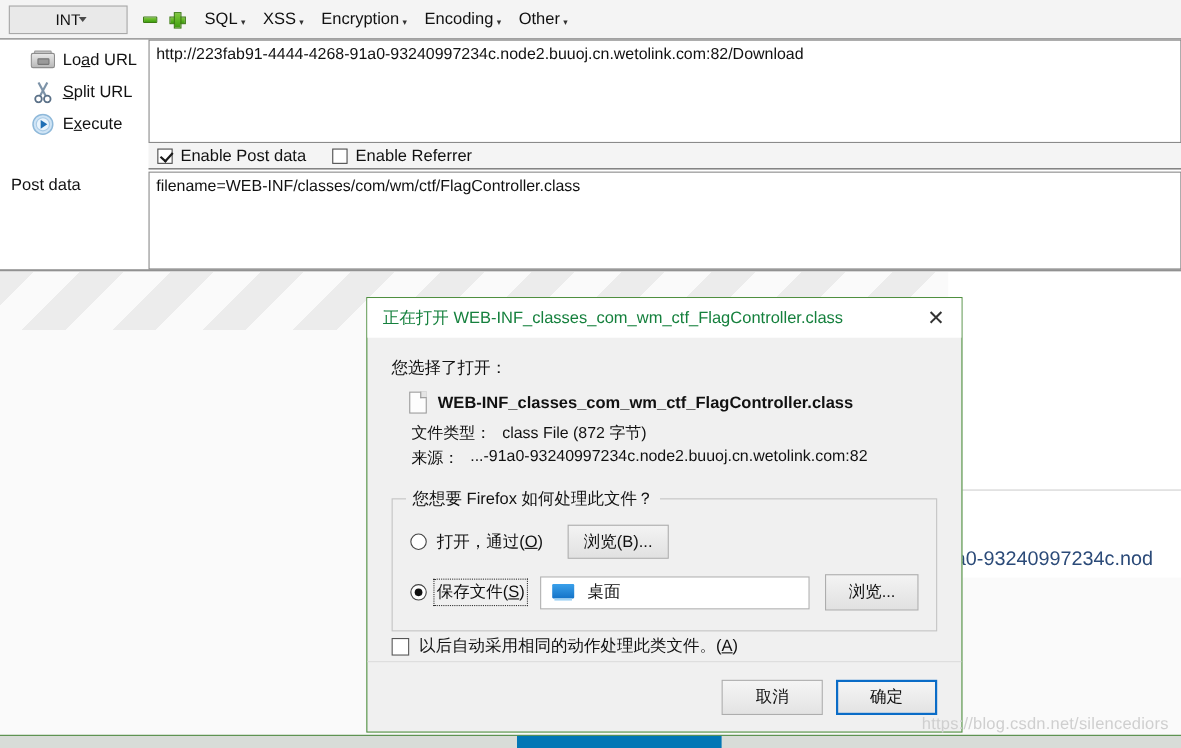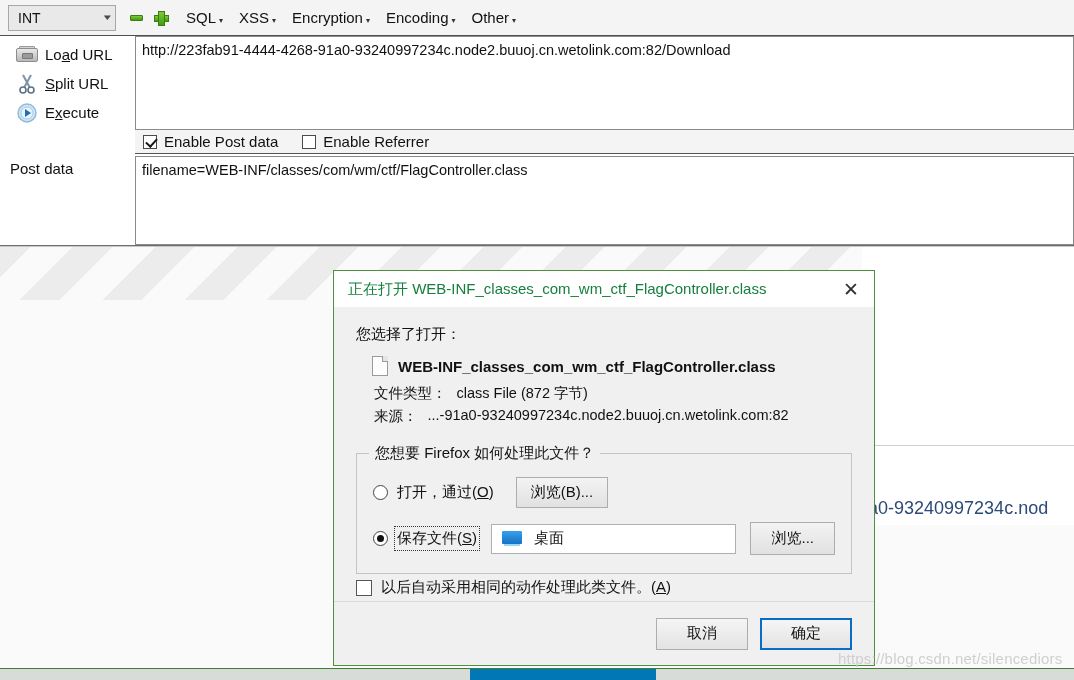--- a/index.html
+++ b/index.html
@@ -21,21 +21,21 @@
     position: absolute; left: 0; top: 0; width: 1074px; height: 36px;
     background: #f4f4f4;
     border-bottom: 1px solid #4f4f4f;
     display: flex; align-items: center;
   }
   .hb-select {
     margin-left: 8px;
     width: 108px; height: 26px;
     background: #e9e9e9;
     border: 1px solid #a8a8a8;
-    display: flex; align-items: center; justify-content: space-between;
+    display: flex; align-items: center; justify-content: center;
     padding: 0 5px 0 9px;
     font-size: 14px; color: #111;
   }
   .hb-select .chev {
     font-size: 9px; color: #4a4a4a; transform: scaleX(1.6); line-height: 1;
   }
   .hb-iconbtn { width: 20px; height: 20px; display:flex; align-items:center; justify-content:center; }
   .minus-ico { display:block; width: 13px; height: 6px; background: linear-gradient(#7fc93b,#3f9f10); border:1px solid #3c7c12; border-radius:1px;}
   .plus-ico { position: relative; display:block; width: 13px; height: 13px; }
   .plus-ico:before, .plus-ico:after {
@@ -43,21 +43,21 @@
   }
   .plus-ico:before { left:0; top:4px; width:13px; height:5px; }
   .plus-ico:after  { left:4px; top:0; width:5px; height:13px; }
   .hb-menu {
     font-size: 15px; color: #111; margin-left: 16px; cursor: default;
     display:flex; align-items:center; gap:3px; white-space:nowrap;
   }
   .hb-menu .caret { font-size: 8px; color:#333; position:relative; top:3px; }
 
   .hb-left { position: absolute; left: 0; top: 36px; width: 135px; height: 105px; background: #ffffff; }
-  .hb-action { position: absolute; left: 0; width: 135px; height: 29px; display: flex; align-items: center; padding-left: 9px; }
+  .hb-action { position: absolute; left: 12px; width: 135px; height: 29px; display: flex; align-items: center; padding-left: 9px; }
   .hb-action .ic { width: 36px; display:flex; align-items:center; justify-content:center; }
   .hb-action .lbl { font-size: 15px; color:#111; }
   .hb-action .lbl u { text-decoration: underline; }
 
   .icon-load { width:22px; height:18px; position:relative; }
   .icon-load .body { position:absolute; left:0; top:2px; width:22px; height:14px; background: linear-gradient(#e8e8e8,#b9b9b9); border:1px solid #8d8d8d; border-radius:2px;}
   .icon-load .slot { position:absolute; left:6px; top:7px; width:11px; height:6px; background:#9a9a9a; border:1px solid #777; border-radius:1px;}
   .icon-load .top { position:absolute; left:3px; top:0px; width:16px; height:4px; background:#d4d4d4; border:1px solid #9a9a9a; border-radius:1px 1px 0 0;}
 
   .icon-scissors { width:18px; height:20px; }

